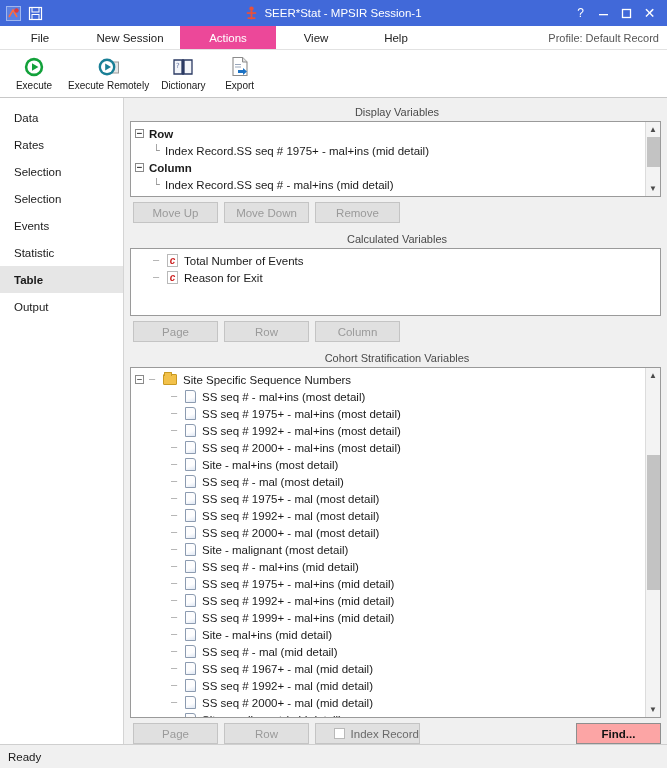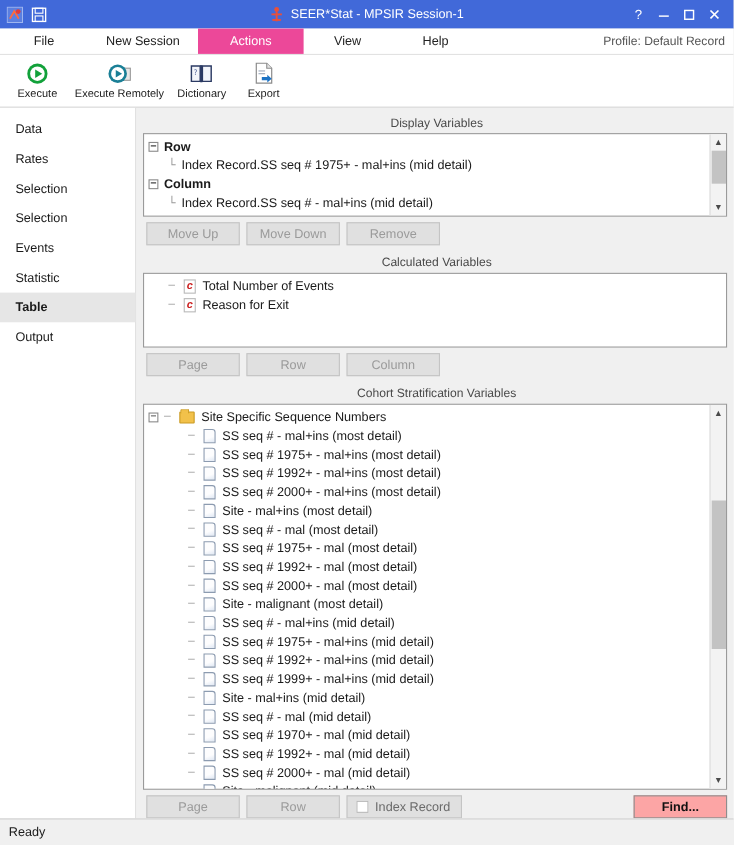--- a/index.html
+++ b/index.html
@@ -140,21 +140,21 @@
   .btnrow{ display:flex; gap:6px; padding:5px 0 4px 3px; align-items:center; }
   .btn{
     height:21px; background:#e0e0e0; border:1px solid #c4c4c4;
     display:flex; align-items:center; justify-content:center;
     font-size:11.5px; color:#9a9a9a; width:85px;
   }
   .btn.enabled{ background:#fca5a5; border:1px solid #8e8e8e; color:#111; font-weight:bold; }
   .chkbtn{
     height:21px; background:#e0e0e0; border:1px solid #c4c4c4;
     display:flex; align-items:center; font-size:11.5px; color:#6a6a6a;
-    width:105px; padding-left:8px; gap:6px;
+    width:105px; padding-left:8px; gap:6px;justify-content:flex-end;
   }
   .chk{ width:11px; height:11px; background:#fff; border:1px solid #b9b9b9; flex-shrink:0; }
   .spacer{ flex:1; }
 
   
   .statusbar{
     position:absolute; left:0; right:0; bottom:0; height:24px;
     background:#f0f0f0; border-top:1px solid #cfcfcf;
     display:flex; align-items:center; padding-left:8px; font-size:11.5px; color:#1a1a1a;
   }
@@ -427,21 +427,21 @@
               <span>Site - mal+ins (mid detail)</span>
             </div>
             <div class="trow indent2">
               <span class="dash">─</span>
               <span class="ico-doc"></span>
               <span>SS seq # - mal (mid detail)</span>
             </div>
             <div class="trow indent2">
               <span class="dash">─</span>
               <span class="ico-doc"></span>
-              <span>SS seq # 1970+ - mal (mid detail)</span>
+              <span>SS seq # 1967+ - mal (mid detail)</span>
             </div>
             <div class="trow indent2">
               <span class="dash">─</span>
               <span class="ico-doc"></span>
               <span>SS seq # 1992+ - mal (mid detail)</span>
             </div>
             <div class="trow indent2">
               <span class="dash">─</span>
               <span class="ico-doc"></span>
               <span>SS seq # 2000+ - mal (mid detail)</span>

